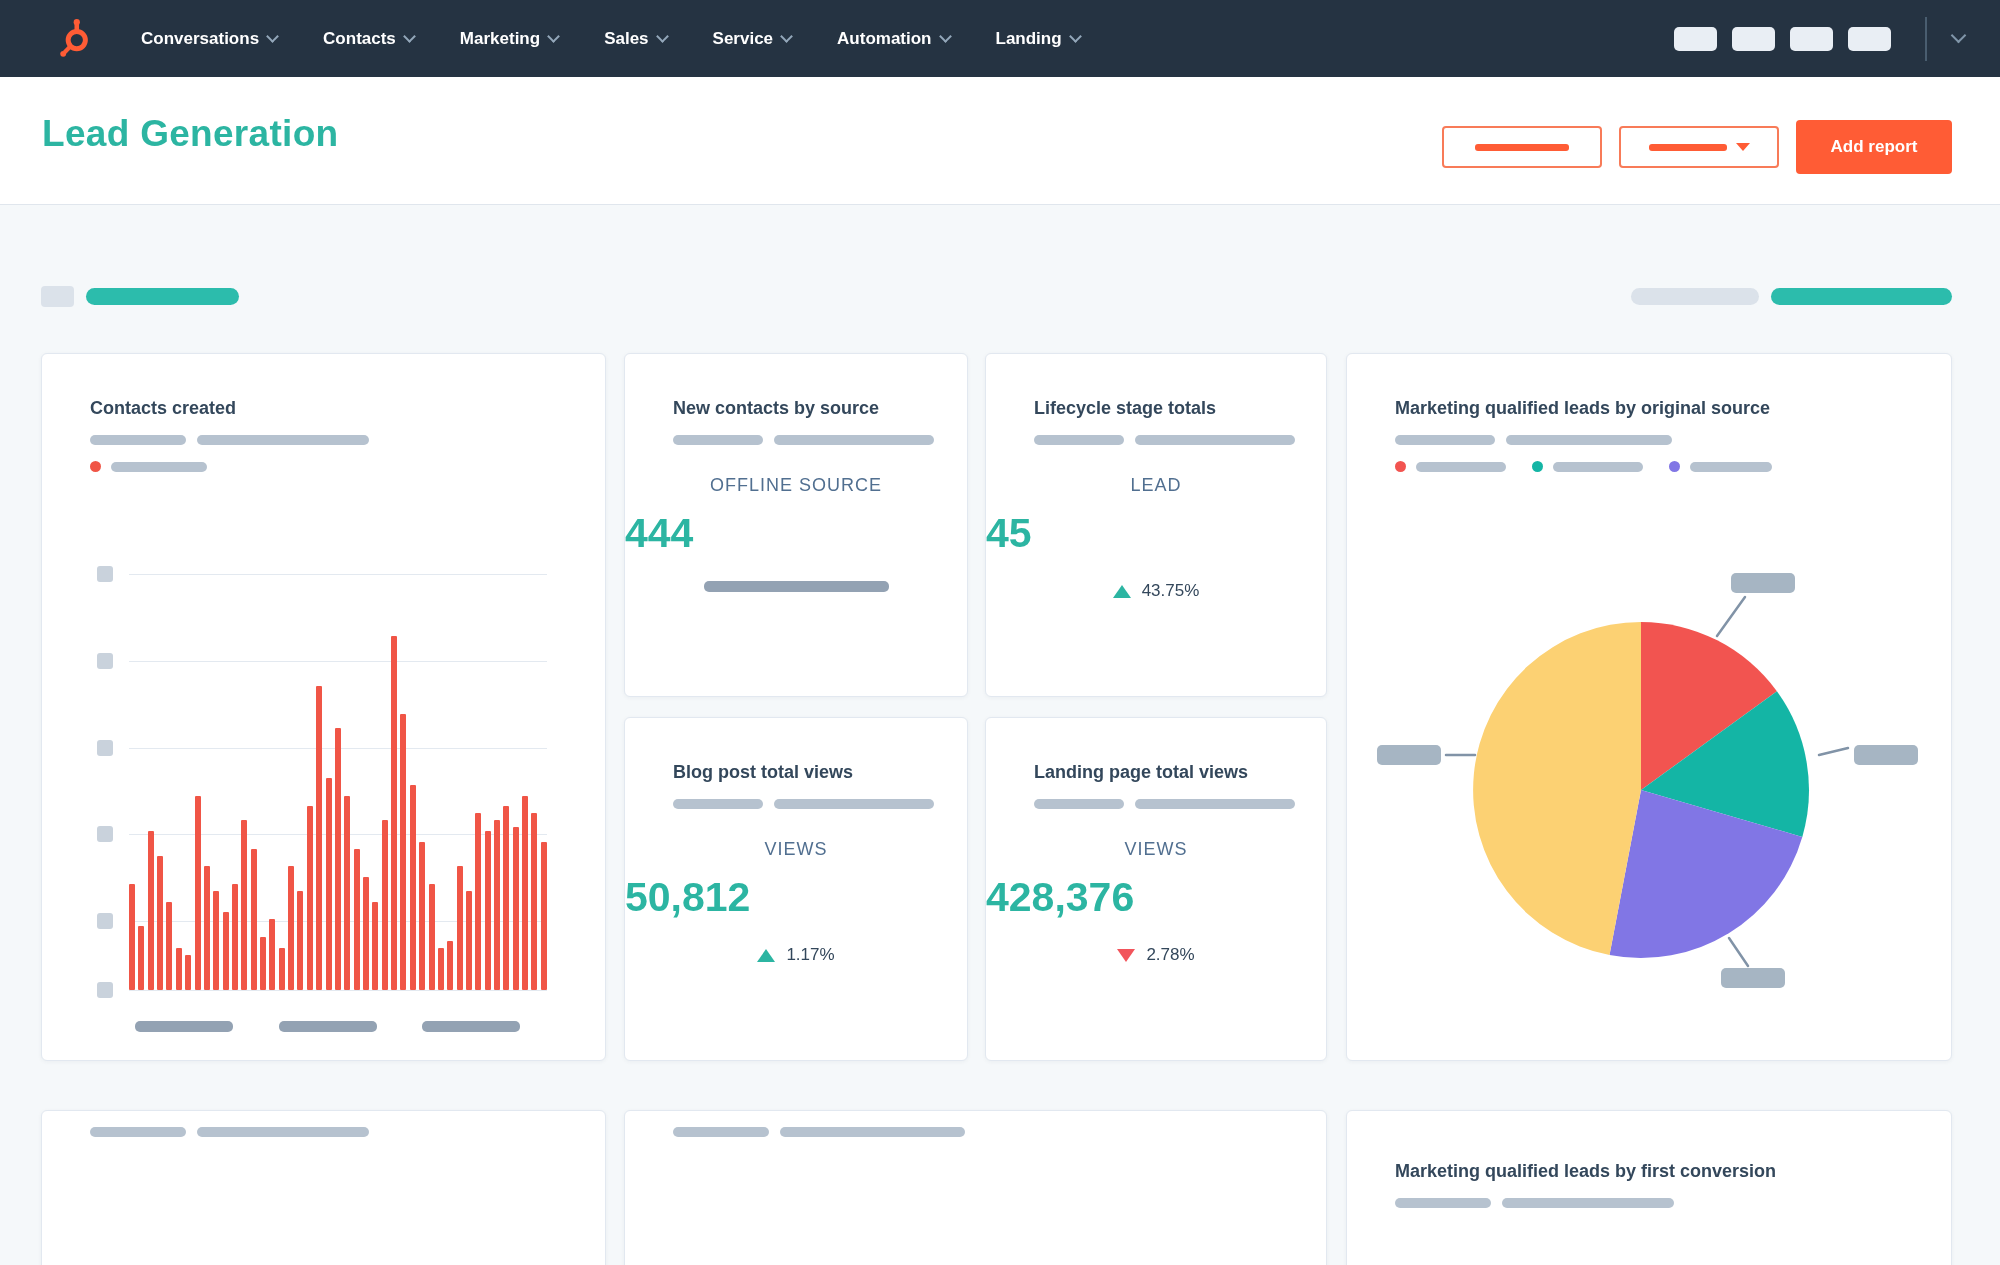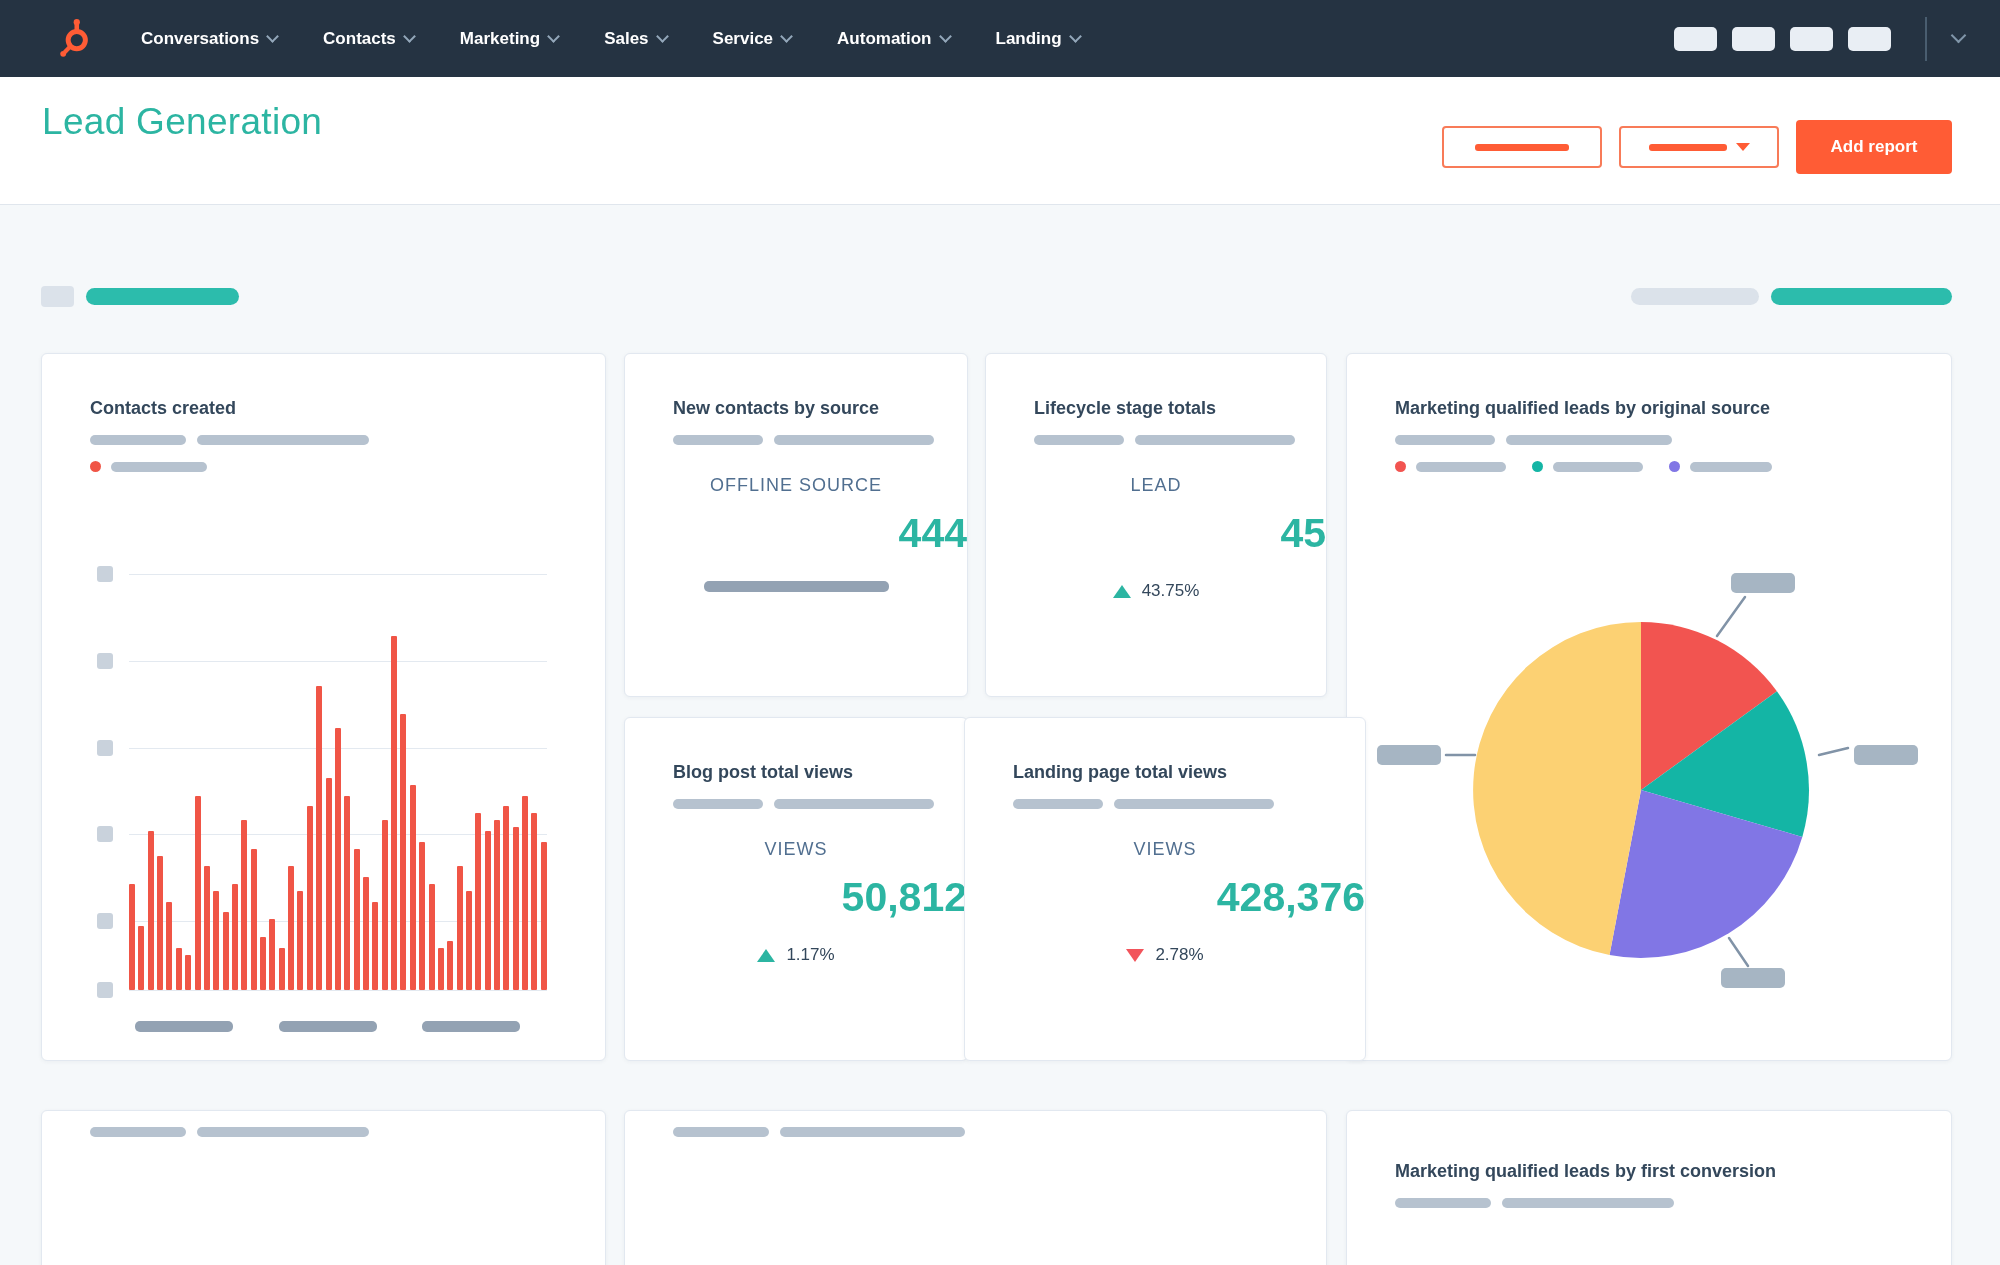--- a/index.html
+++ b/index.html
@@ -34,21 +34,21 @@
   .nav-items{display:flex;align-items:center;margin-left:18px}
   .nav-item{display:flex;align-items:center;gap:9px;padding:0 23px;height:77px;color:#fff;font-size:17px;font-weight:700;cursor:pointer}
   .chev{width:9px;height:9px;border-right:2px solid #93a7ba;border-bottom:2px solid #93a7ba;transform:rotate(45deg);margin-top:-5px}
   .topbar-right{margin-left:auto;display:flex;align-items:center;margin-right:36px}
   .nav-pill{width:43px;height:24px;background:var(--nav-pill);border-radius:5px;margin-left:15px;cursor:pointer}
   .nav-divider{width:2px;height:44px;background:#495d6f;margin:0 26px 0 34px}
   .account-chev{width:11px;height:11px;border-right:2px solid #8096a9;border-bottom:2px solid #8096a9;transform:rotate(45deg);margin-top:-6px;cursor:pointer}
 
   
   .page-header{position:absolute;top:77px;left:0;width:2000px;height:128px;background:#fff;border-bottom:1px solid #e0e6ed;z-index:4}
-  .page-title{position:absolute;left:42px;top:24px;font-size:37px;font-weight:400;letter-spacing:.3px;color:var(--teal)}
+  .page-title{position:absolute;left:42px;top:36px;font-size:37px;font-weight:700;letter-spacing:.3px;color:var(--teal)}
   .header-actions{position:absolute;right:48px;top:43px;display:flex;gap:17px;align-items:center}
   .btn-outline{width:160px;height:42px;background:#fff;border:2px solid var(--orange-border);border-radius:4px;display:flex;align-items:center;justify-content:center;gap:9px;cursor:pointer}
   .btn-outline .dash{width:94px;height:7px;border-radius:3px;background:var(--orange)}
   .btn-outline.narrow .dash{width:78px}
   .tri-down-orange{width:0;height:0;border-left:7px solid transparent;border-right:7px solid transparent;border-top:8px solid var(--orange)}
   .btn-primary{width:156px;height:54px;background:var(--orange);border:none;border-radius:4px;color:#fff;font-size:17px;font-weight:700;cursor:pointer}
 
   
   .filters{position:absolute;top:286px;left:41px;width:1911px;display:flex;align-items:center;z-index:2}
   .pill{border-radius:9px;height:17px}
@@ -66,28 +66,28 @@
   .dot{width:11px;height:11px;border-radius:50%;display:inline-block;flex:none}
   .legend-row{display:flex;align-items:center;gap:10px;margin:16px 0 0 48px}
   .legend-group{display:flex;align-items:center;gap:10px}
 
   
   #card-contacts{left:41px;top:353px;width:565px;height:708px}
   #card-source{left:624px;top:353px;width:344px;height:344px}
   #card-lifecycle{left:985px;top:353px;width:342px;height:344px}
   #card-pie{left:1346px;top:353px;width:606px;height:708px}
   #card-blog{left:624px;top:717px;width:344px;height:344px}
-  #card-landing{left:964px;top:717px;width:402px;height:344px}
+  #card-landing{left:985px;top:717px;width:342px;height:344px}
   #card-blogposts{left:41px;top:1110px;width:565px;height:220px}
   #card-conversions{left:624px;top:1110px;width:703px;height:220px}
   #card-mqlconv{left:1346px;top:1110px;width:606px;height:220px}
 
   
   .metric-label{margin-top:30px;text-align:center;font-size:18px;letter-spacing:1px;color:var(--label-text)}
-  .metric-value{margin-top:14px;text-align:right;font-size:41px;font-weight:700;color:var(--teal)}
+  .metric-value{margin-top:14px;text-align:left;font-size:41px;font-weight:700;color:var(--teal)}
   .metric-footer{margin-top:24px;display:flex;justify-content:center}
   .delta-row{margin-top:24px;display:flex;justify-content:center;align-items:center;gap:11px;font-size:17px;color:var(--title-text)}
   .tri-up{width:0;height:0;border-left:9px solid transparent;border-right:9px solid transparent;border-bottom:13px solid var(--teal)}
   .tri-down{width:0;height:0;border-left:9px solid transparent;border-right:9px solid transparent;border-top:13px solid var(--red)}
 
   
   .chart{position:absolute;left:0;top:220px;width:565px;height:470px}
   .gridline{position:absolute;left:87px;width:418px;height:1px;background:var(--grid-line)}
   .ysq{position:absolute;left:55px;width:16px;height:16px;border-radius:3px;background:var(--square)}
   .bars{position:absolute;left:87px;bottom:54px;width:418px;height:416px;display:flex;align-items:flex-end;justify-content:space-between;z-index:1}

